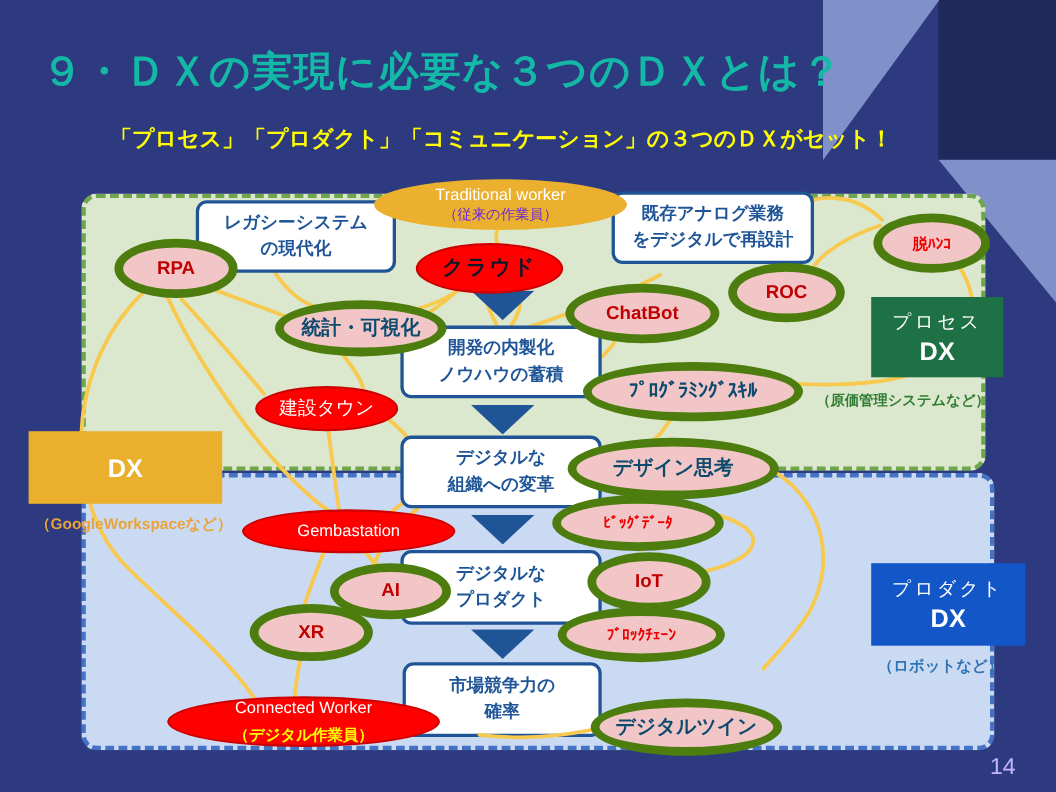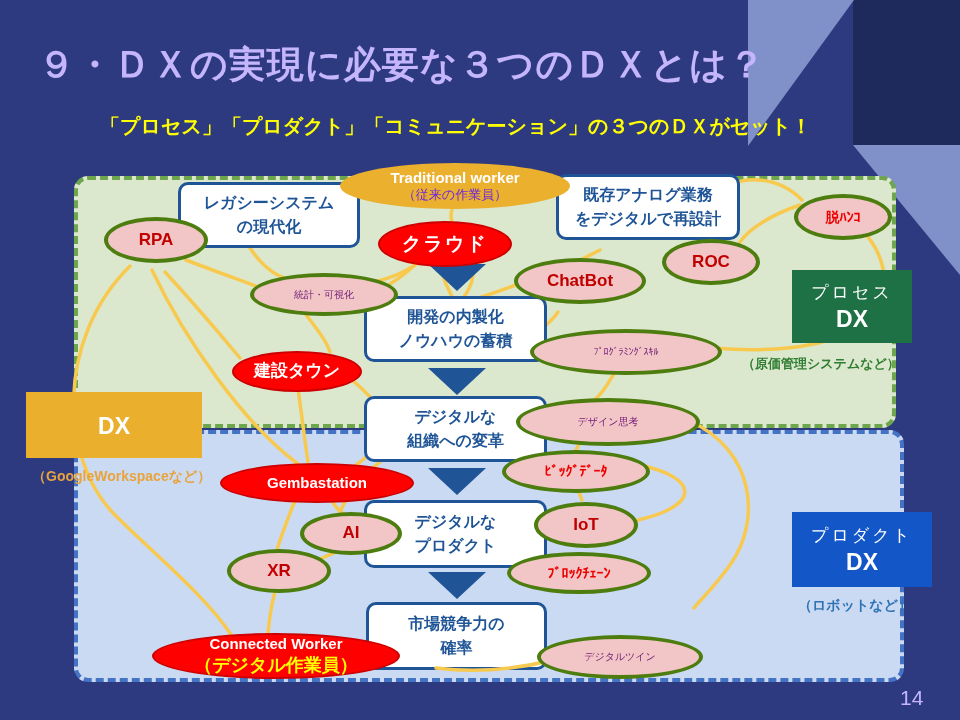--- a/index.html
+++ b/index.html
@@ -10,21 +10,21 @@
   }
   .abs{position:absolute;}
   
   .deco{position:absolute;pointer-events:none;}
   #deco-dark-tr{left:853px;top:0;width:107px;height:145px;background:#1F2A5C;}
   #deco-tri-1{left:748px;top:0;width:106px;height:146px;background:#8090C8;
     clip-path:polygon(0 0,100% 0,0 100%);}
   #deco-tri-2{left:853px;top:145px;width:107px;height:130px;background:#8090C8;
     clip-path:polygon(0 0,100% 0,100% 100%);}
   
-  #title{left:38px;top:40px;width:860px;color:#c4b5fd;font-size:37px;font-weight:bold;
+  #title{left:38px;top:40px;width:860px;color:#14b8a6;font-size:37px;font-weight:bold;
     letter-spacing:1px;z-index:9;}
   #subtitle{left:100px;top:113px;width:820px;color:#FFFF00;font-size:20px;font-weight:bold;z-index:9;}
   
   .zone{position:absolute;border-radius:14px;z-index:1;}
   #zone-process{left:74px;top:176px;width:814px;height:244px;background:#DCE8CD;
     border:4px dashed #6EA64D;}
   #zone-product{left:74px;top:430px;width:822px;height:244px;background:#CBDAF3;
     border:4px dashed #4472C4;}
   
   #connectors-under{left:0;top:0;z-index:2;pointer-events:none;}
@@ -57,30 +57,30 @@
   #dx-comm{left:26px;top:392px;width:176px;height:66px;background:#E9AF2D;}
   #dx-comm .l1{font-size:16px;letter-spacing:2px;}
   
   .caption{position:absolute;font-weight:bold;z-index:3;}
   #cap-process{left:742px;top:355px;font-size:13px;color:#2F7D32;}
   #cap-product{left:798px;top:597px;font-size:14px;color:#2E74B5;}
   #cap-comm{left:32px;top:468px;font-size:14px;color:#E8A33C;}
   
   .el{position:absolute;border-radius:50%;display:flex;flex-direction:column;
     align-items:center;justify-content:center;text-align:center;z-index:5;line-height:1.2;}
-  .pink{background:#F2C6C6;border:4px solid #4d7c0f;}
+  .pink{background:#F2C6C6;border:8px solid #4d7c0f;}
   .red{background:#FF0000;border:2px solid #CC0000;}
   .gold{background:#EBB02E;border:none;}
   .t-darkred{color:#C00000;font-weight:bold;font-size:17px;}
-  .t-red{color:#701a75;font-weight:normal;font-size:10px;}
+  .t-red{color:#0c4a6e;font-weight:bold;font-size:18px;}
   .t-red-s{color:#EE0000;font-weight:bold;font-size:14px;}
-  .t-white{color:#FFFFFF;font-weight:bold;font-size:15px;}
-  .t-yellow{color:#ffffff;font-weight:bold;font-size:19px;letter-spacing:2px;}
+  .t-white{color:#FFFFFF;font-weight:normal;font-size:15px;}
+  .t-yellow{color:#0f172a;font-weight:bold;font-size:19px;letter-spacing:2px;}
   .t-sub-w{color:#6d28d9;font-size:13px;}
-  .t-sub-y{color:#FFFF00;font-size:18px;font-weight:bold;}
+  .t-sub-y{color:#FFFF00;font-size:14px;font-weight:bold;}
   #e-trad{left:340px;top:163px;width:230px;height:46px;}
   #e-cloud{left:378px;top:221px;width:130px;height:42px;}
   #e-rpa{left:104px;top:217px;width:96px;height:38px;}
   #e-hanko{left:794px;top:194px;width:90px;height:38px;}
   #e-roc{left:662px;top:239px;width:90px;height:38px;}
   #e-chatbot{left:514px;top:258px;width:124px;height:38px;}
   #e-stat{left:250px;top:273px;width:140px;height:35px;}
   #e-progskill{left:530px;top:329px;width:184px;height:38px;}
   #e-kensetsu{left:232px;top:351px;width:126px;height:37px;}
   #e-design{left:516px;top:398px;width:176px;height:40px;text-align:center;}

